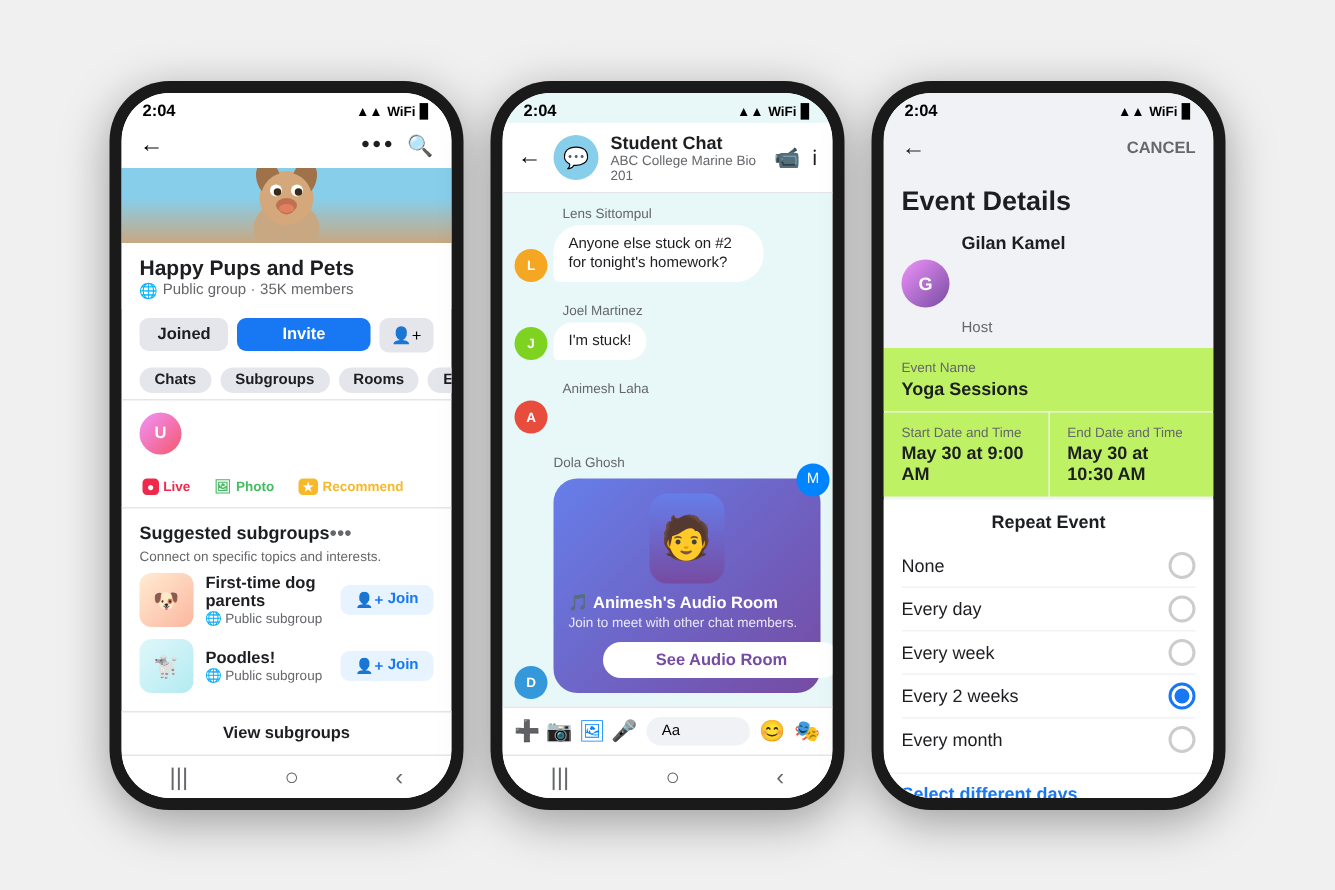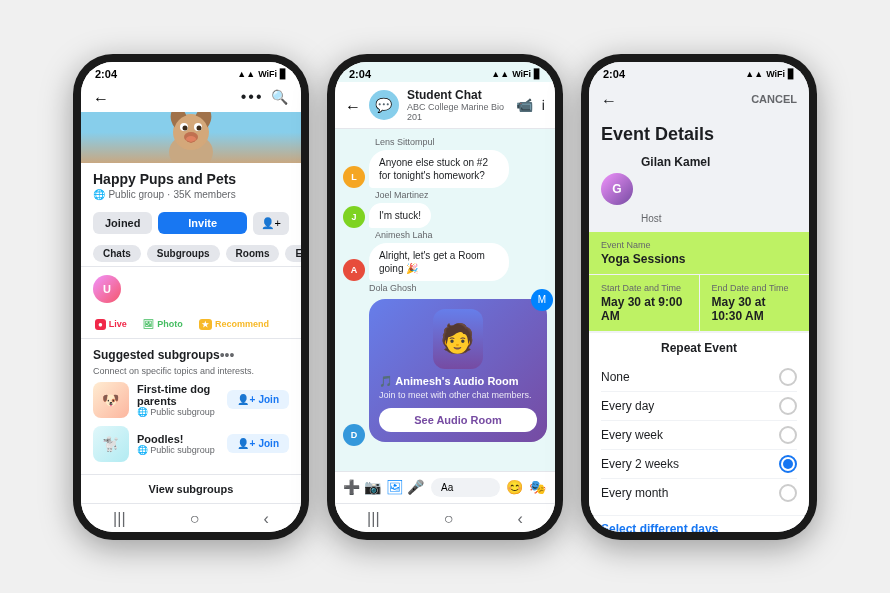--- a/index.html
+++ b/index.html
@@ -262,21 +262,21 @@
     .chat-title { font-size: 12px; font-weight: 700; color: #1c1e21; }
     .chat-subtitle { font-size: 9px; color: #65676b; }
     .chat-header-actions { display: flex; gap: 8px; align-items: center; }
     .chat-area {
       flex: 1;
       background: #e8f8f8;
       padding: 8px;
       overflow: hidden;
       display: flex;
       flex-direction: column;
-      gap: 2px;
+      gap: 14px;
     }
     .msg-group { display: flex; flex-direction: column; gap: 2px; }
     .msg-sender-name { font-size: 9px; color: #65676b; padding-left: 32px; margin-bottom: 1px; }
     .msg-row { display: flex; align-items: flex-end; gap: 4px; }
     .msg-avatar {
       width: 22px;
       height: 22px;
       border-radius: 50%;
       flex-shrink: 0;
       display: flex;
@@ -311,20 +311,21 @@
     .btn-see-room {
       background: #fff;
       border: none;
       border-radius: 12px;
       width: 100%;
       padding: 6px;
       font-size: 11px;
       font-weight: 700;
       color: #764ba2;
       cursor: pointer;
+      margin-left: 23px;
     }
     .chat-input-bar {
       background: #fff;
       padding: 6px 8px;
       display: flex;
       align-items: center;
       gap: 6px;
       border-top: 1px solid #e4e6eb;
     }
     .chat-input-icons { display: flex; gap: 4px; }
@@ -654,21 +655,20 @@
             <div class="msg-row">
               <div class="msg-avatar" style="background:#7ed321;">J</div>
               <div class="msg-bubble white">I'm stuck!</div>
             </div>
           </div>
 
           <div class="msg-group">
             <div class="msg-sender-name">Animesh Laha</div>
             <div class="msg-row">
               <div class="msg-avatar" style="background:#e74c3c;">A</div>
-              <div class="msg-bubble white">Alright, let's get a Room going 🎉</div>
             </div>
           </div>
 
           <div class="msg-group">
             <div class="dola-sender">Dola Ghosh</div>
             <div style="display:flex; gap:4px; align-items:flex-end;">
               <div class="msg-avatar" style="background:#3498db;">D</div>
               <div style="flex:1; position:relative;">
                 <div class="audio-room-card">
                   <div class="audio-room-avatar-area">

